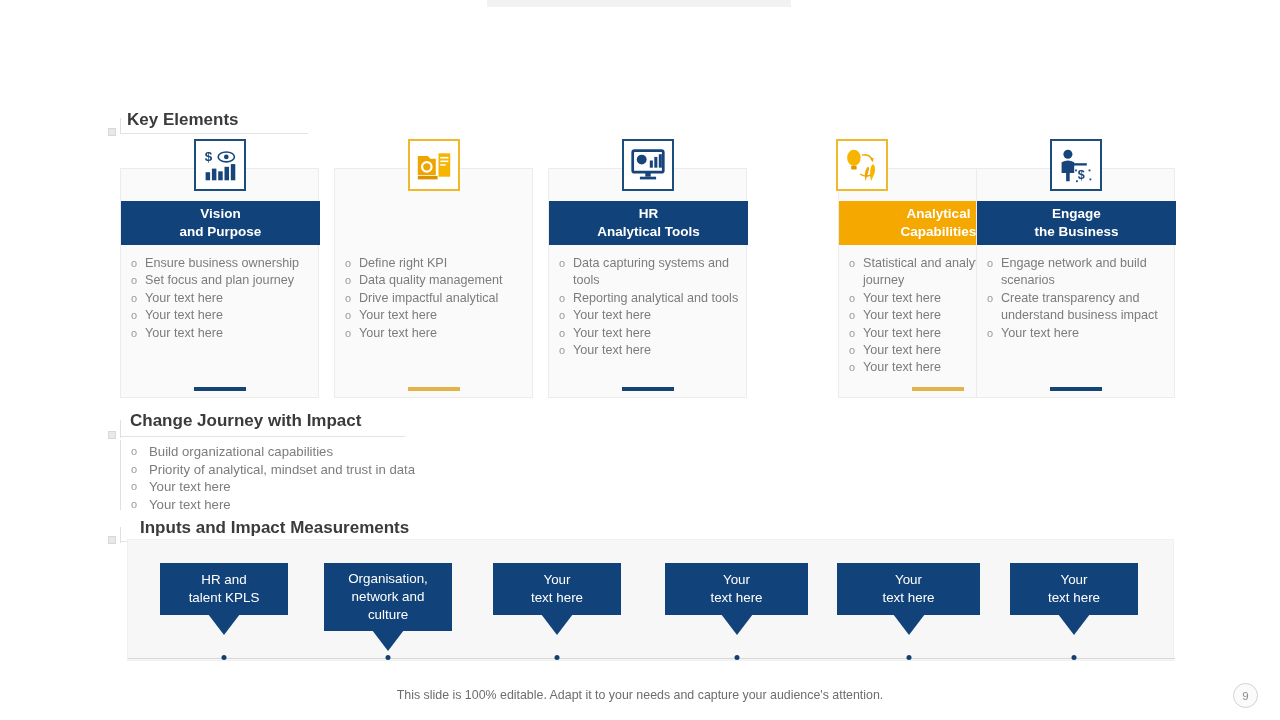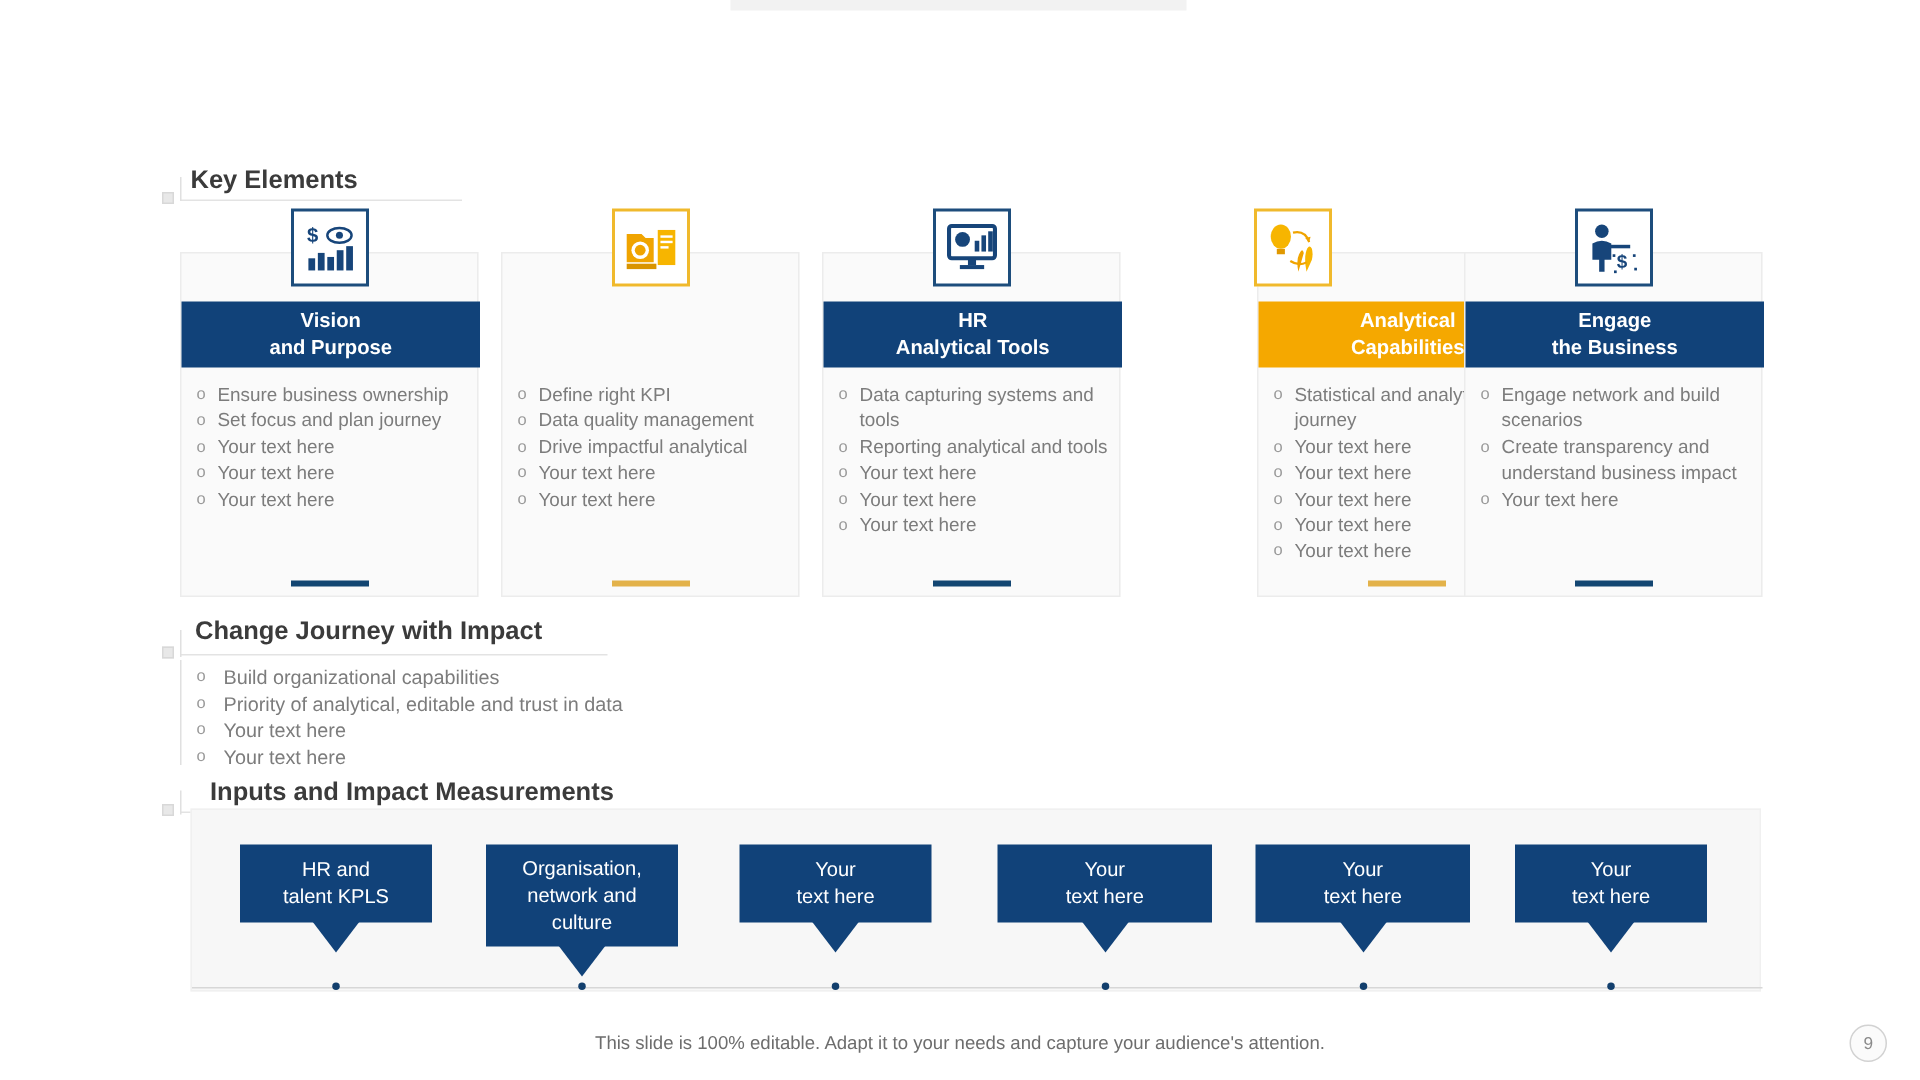--- a/index.html
+++ b/index.html
@@ -438,21 +438,21 @@
   <div class="tick-stem" style="left:120px; top:420px; height:18px;"></div>
   <div class="tick-stem" style="left:120px; top:440px; height:70px;"></div>
 
   <div class="cj-list" id="cj-list">
       <div class="cj-row">
         <span class="cj-mark">o</span>
         <span>Build organizational capabilities</span>
       </div>
       <div class="cj-row">
         <span class="cj-mark">o</span>
-        <span>Priority of analytical, editable and trust in data</span>
+        <span>Priority of analytical, mindset and trust in data</span>
       </div>
       <div class="cj-row">
         <span class="cj-mark">o</span>
         <span>Your text here</span>
       </div>
       <div class="cj-row">
         <span class="cj-mark">o</span>
         <span>Your text here</span>
       </div>
     </div>

